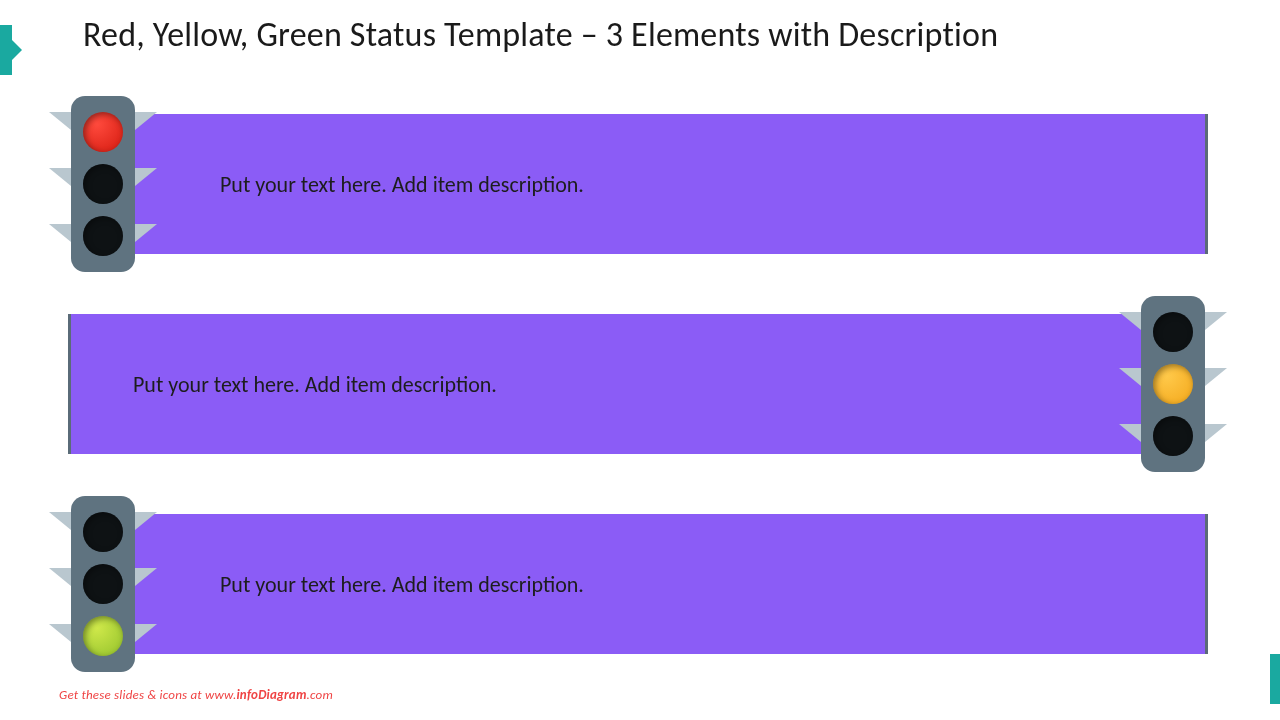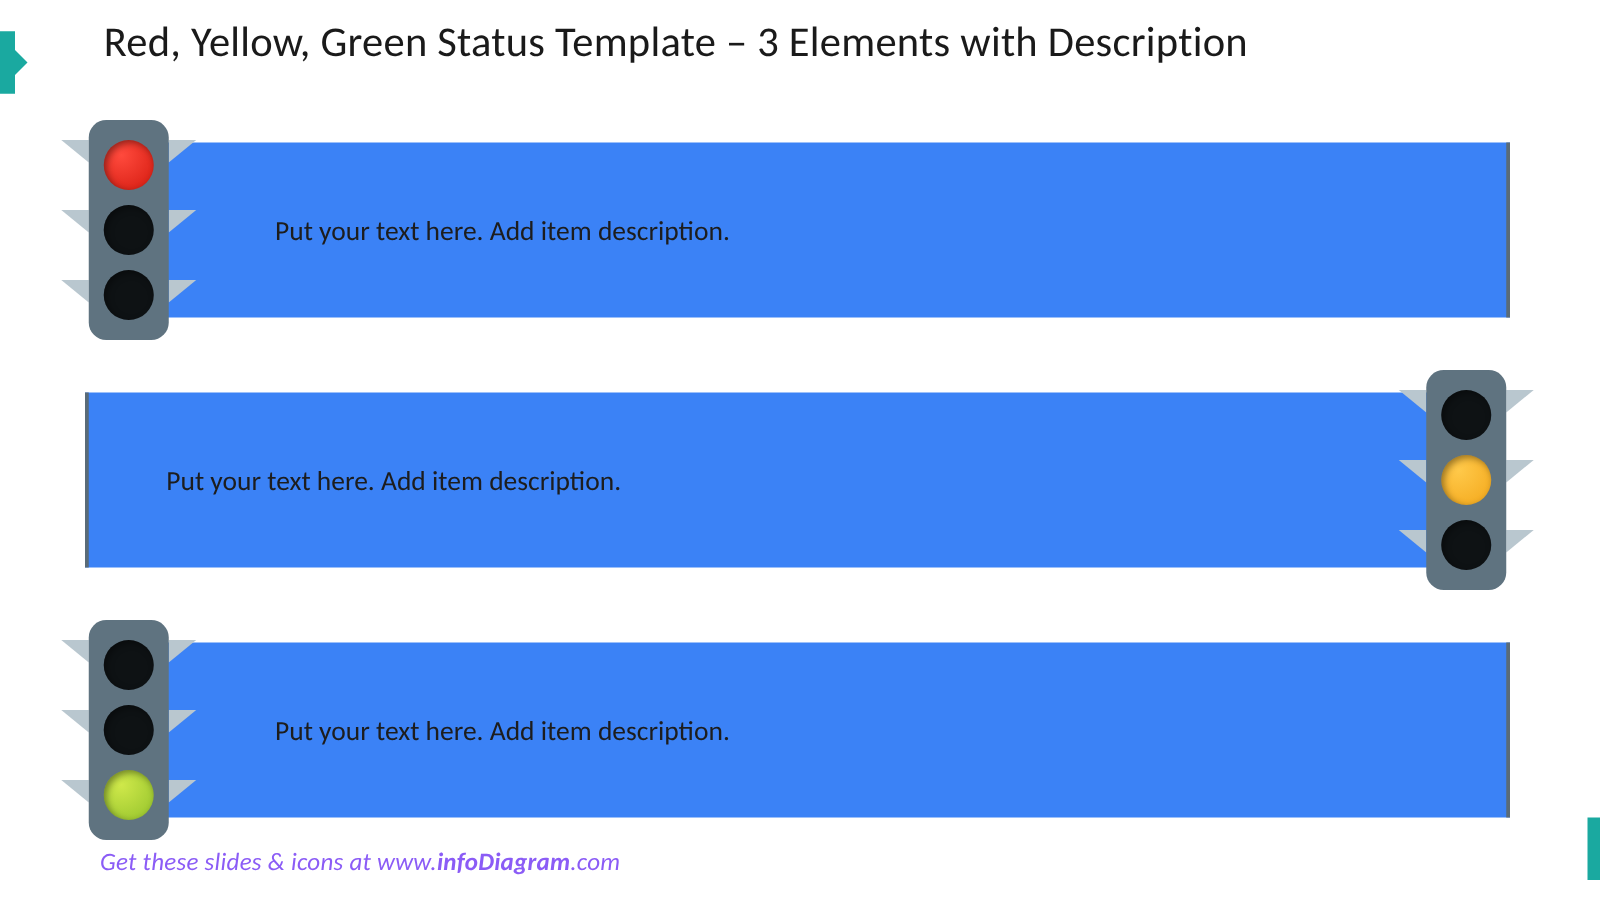--- a/index.html
+++ b/index.html
@@ -47,21 +47,21 @@
     }
     .status-row {
       position: relative;
       height: 172px;
       margin-bottom: 28px;
     }
     .status-bar {
       position: absolute;
       top: 18px;
       height: 140px;
-      background: #3b82f6;
+      background: #8b5cf6;
       display: flex;
       align-items: center;
       padding: 0 40px 0 110px;
     }
     .status-bar.left  { left: 42px; right: 0; border-right: 3px solid #5a6b78; }
     .status-bar.right { left: 0; right: 42px; border-left: 3px solid #5a6b78; padding: 0 110px 0 62px; }
     .status-text {
       font-size: 22px;
       color: #1d1d1d;
     }
@@ -108,24 +108,24 @@
     }
     .fin.left  { border-left: 22px solid transparent; }
     .fin.right { border-right: 22px solid transparent; }
     .fin.r1 { top: 16px; }
     .fin.r2 { top: 72px; }
     .fin.r3 { top: 128px; }
     .fin.left  { left: -2px; }
     .fin.right { right: -2px; }
     .footer-text {
       position: absolute;
-      left: 80px; bottom: 18px;
-      font-size: 20px;
+      left: 59px; bottom: 18px;
+      font-size: 13px;
       font-style: italic;
-      color: #8b5cf6;
+      color: #ef4444;
       letter-spacing: 0.2px;
     }
     .footer-text .bold { font-weight: 700; }
   </style>
 </head>
 <body>
 
 <div class="accent-tab-left"></div>
 <div class="accent-bar-right"></div>
 

